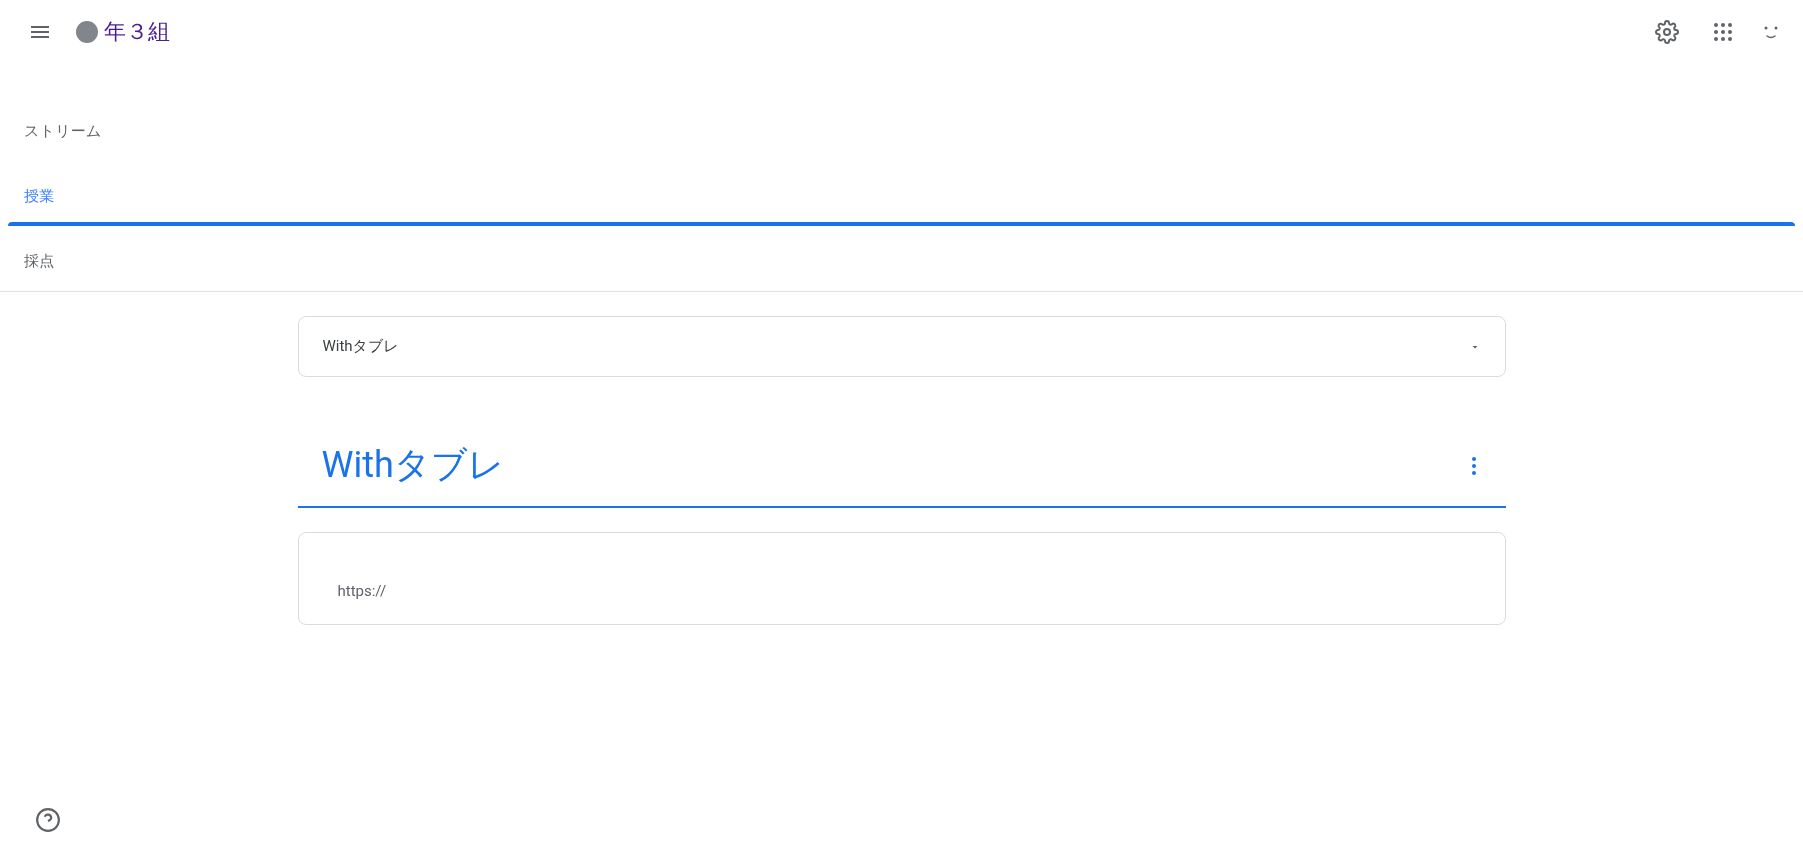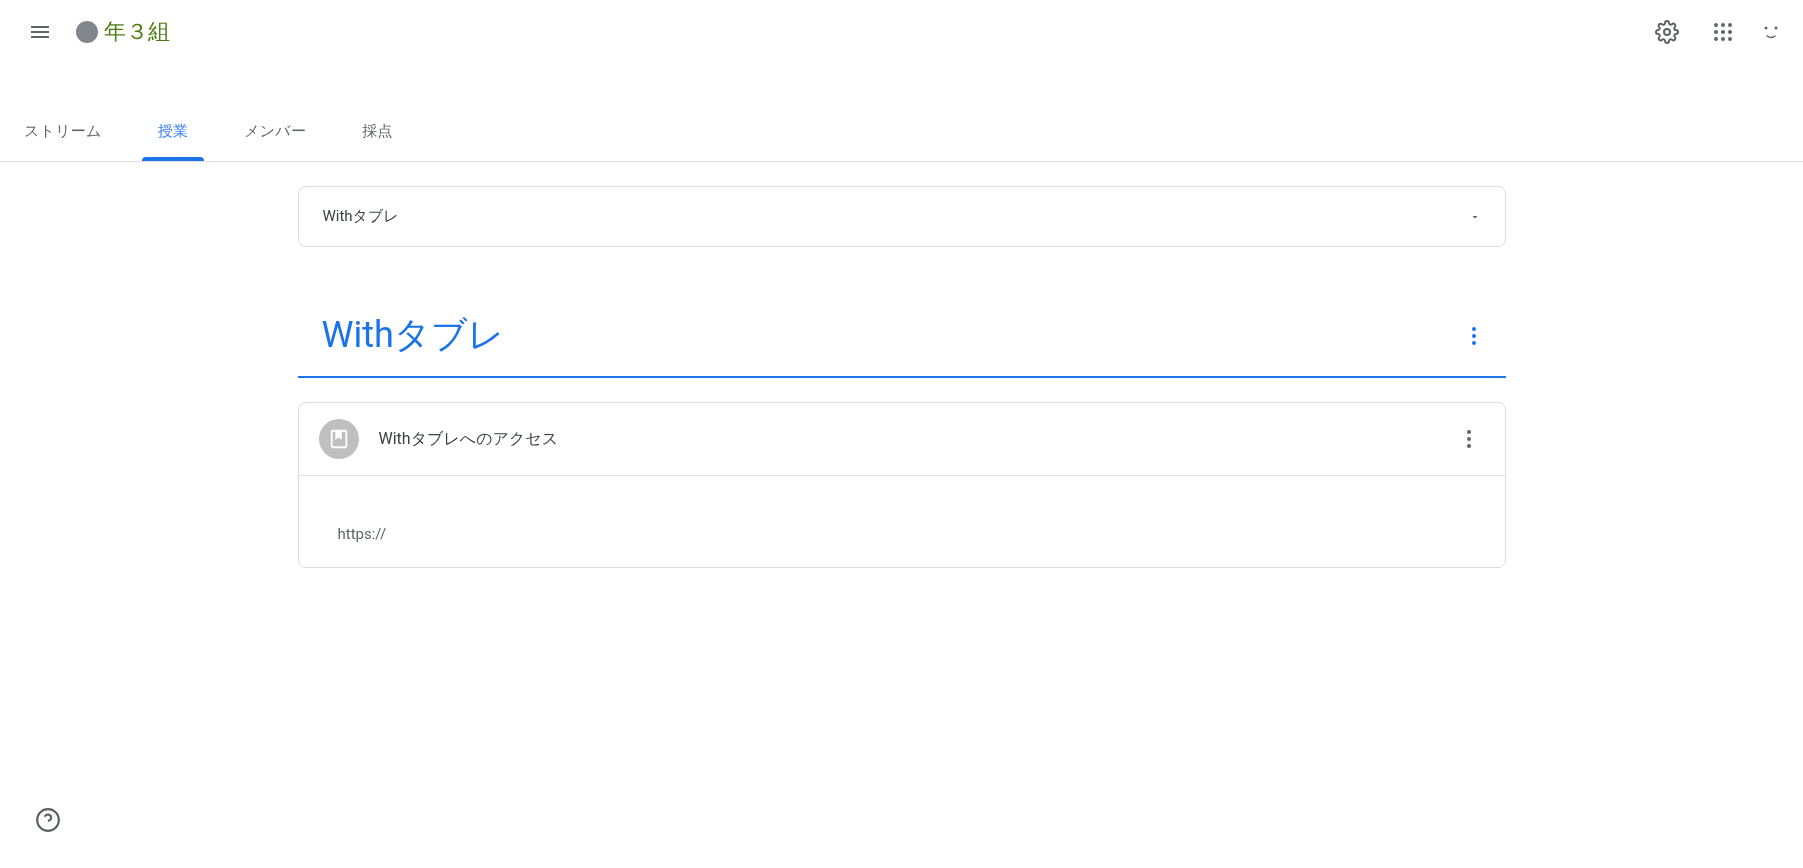--- a/index.html
+++ b/index.html
@@ -31,21 +31,21 @@
       align-items: center;
       justify-content: center;
       cursor: pointer;
       border-radius: 50%;
     }
     .class-title-wrap {
       display: flex;
       align-items: center;
       gap: 4px;
       font-size: 22px;
-      color: #4d7c0f;
+      color: #4c1d95;
     }
     .class-dot {
       width: 22px;
       height: 22px;
       border-radius: 50%;
       background: #80868b;
       display: inline-block;
       margin-right: 2px;
     }
     .header-right {
@@ -71,20 +71,21 @@
       align-items: center;
       justify-content: center;
       cursor: pointer;
     }
     .tabs {
       display: flex;
       justify-content: flex-start;
       border-bottom: 1px solid #e0e0e0;
       gap: 8px;
       padding-top: 40px;
+      flex-direction: column;
     }
     .tab {
       padding: 18px 24px 20px;
       font-size: 15px;
       font-weight: 500;
       color: #5f6368;
       cursor: pointer;
       position: relative;
       letter-spacing: 0.25px;
     }
@@ -251,23 +252,20 @@
 </div>
 
 <div class="tabs">
   <div class="tab">
     <span>ストリーム</span>
   </div>
   <div class="tab active">
     <span>授業</span>
   </div>
   <div class="tab">
-    <span>メンバー</span>
-  </div>
-  <div class="tab">
     <span>採点</span>
   </div>
 </div>
 
 <div class="main">
   <div class="topic-select">
     <span class="topic-select-label">Withタブレ</span>
     <svg width="12" height="12" viewBox="0 0 24 24" fill="#5f6368">
       <path d="M7 10l5 5 5-5z"></path>
     </svg>
@@ -278,38 +276,20 @@
     <div class="more-btn">
       <svg width="24" height="24" viewBox="0 0 24 24" fill="#1a73e8">
         <circle cx="12" cy="5" r="2"></circle>
           <circle cx="12" cy="12" r="2"></circle>
           <circle cx="12" cy="19" r="2"></circle>
       </svg>
     </div>
   </div>
 
   <div class="card">
-    <div class="card-header">
-      <div class="card-header-left">
-        <div class="material-icon">
-          <svg width="22" height="22" viewBox="0 0 24 24" fill="none" stroke="#fff" stroke-width="2">
-            <rect x="4" y="3" width="16" height="18" rx="1"></rect>
-            <path d="M9 3 v8 l2.5 -2 2.5 2 v-8" fill="#fff"></path>
-          </svg>
-        </div>
-        <span class="card-title">Withタブレへのアクセス</span>
-      </div>
-      <div class="card-more">
-        <svg width="24" height="24" viewBox="0 0 24 24" fill="#5f6368">
-          <circle cx="12" cy="5" r="2"></circle>
-            <circle cx="12" cy="12" r="2"></circle>
-            <circle cx="12" cy="19" r="2"></circle>
-        </svg>
-      </div>
-    </div>
     <div class="card-body">
       <span class="card-body-text">https://</span>
     </div>
   </div>
 </div>
 
 <div class="help-btn">
   <svg width="26" height="26" viewBox="0 0 24 24" fill="none" stroke="#5f6368" stroke-width="2">
     <circle cx="12" cy="12" r="10"></circle>
     <path d="M9.09 9a3 3 0 0 1 5.83 1c0 2-3 3-3 3"></path>

